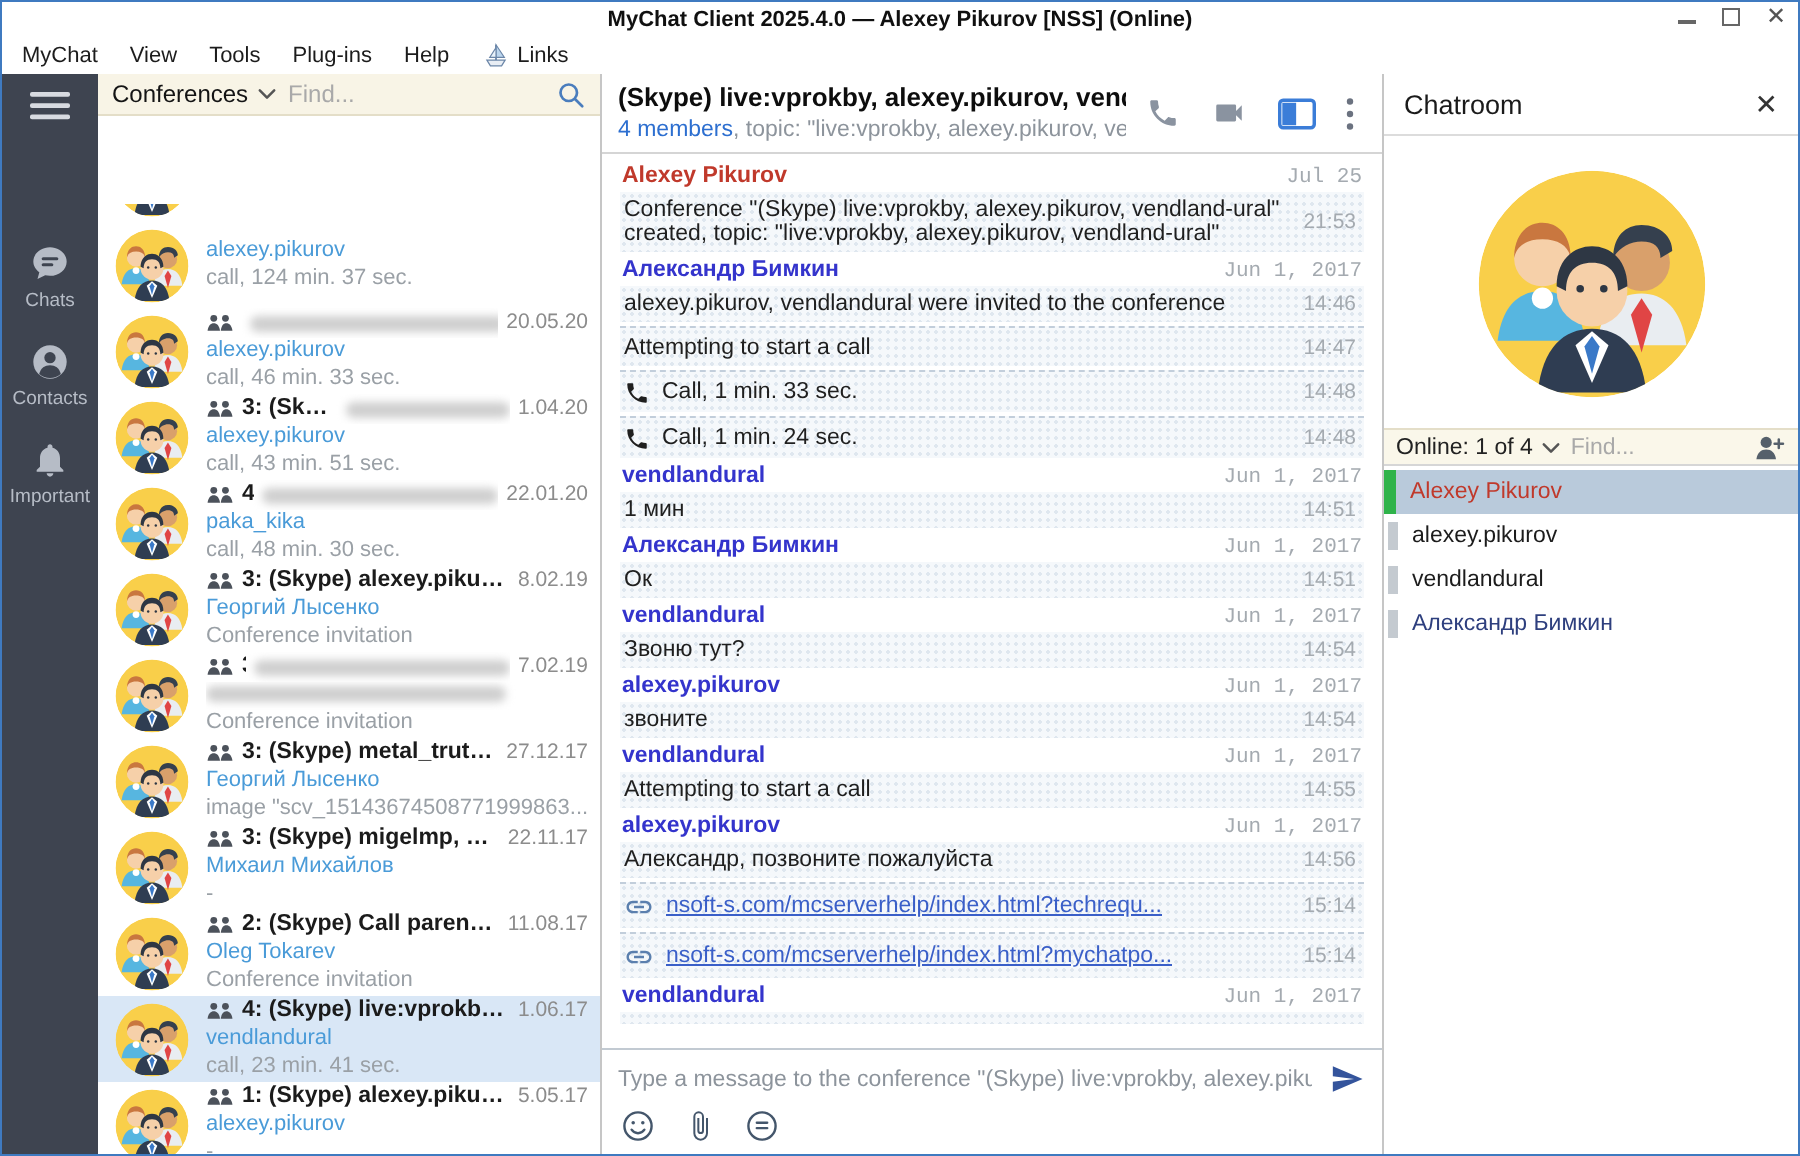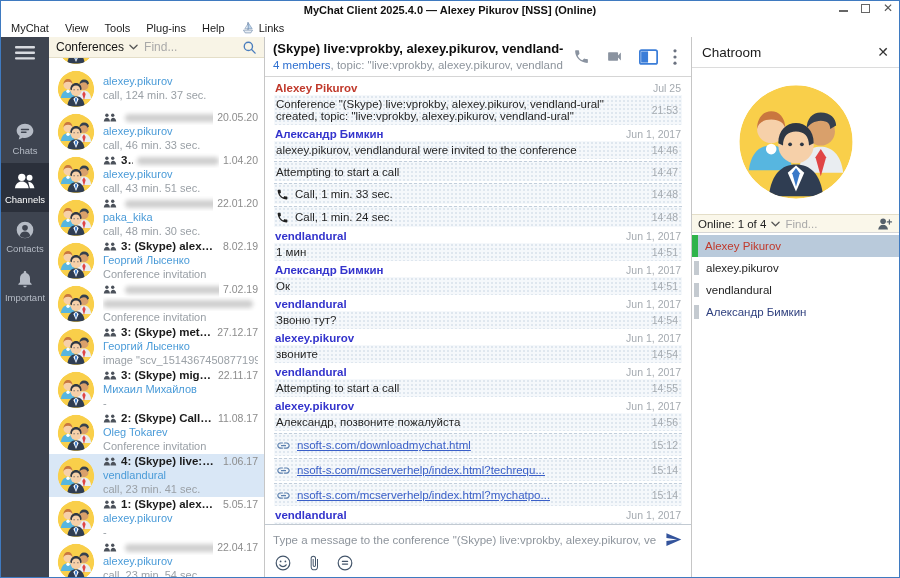--- a/index.html
+++ b/index.html
@@ -28,21 +28,21 @@
   .main { display: flex; height: 540px; }
 
   
   .nav { width: 48px; background: #3e4450; color: #b6bcc6; display: flex; flex-direction: column; align-items: stretch; flex: none; gap: 44px; }
   .nav-burger { display: flex; justify-content: center; padding: 9px 0 10px; cursor: pointer; color: #d7dae0; }
   .nav-item { display: flex; flex-direction: column; align-items: center; gap: 3px; padding: 8px 0 7px; font-size: 9.5px; cursor: pointer; }
   .nav-item.selected { background: #2b303b; color: #fff; }
   .nav-item svg { width: 22px; height: 20px; }
 
   
-  .listpanel { width: 216px; border-right: 1px solid #c6c6c6; display: flex; flex-direction: column; flex: none; background: #fff; }
+  .listpanel { width: 252px; border-right: 1px solid #c6c6c6; display: flex; flex-direction: column; flex: none; background: #fff; gap: 44px; }
   .list-header { height: 21px; flex: none; background: #f8f4e6; border-bottom: 1px solid #e4dec8; display: flex; align-items: center; gap: 6px; padding: 0 7px; font-size: 12px; }
   .lh-selector { display: flex; align-items: center; gap: 5px; color: #141414; cursor: pointer; }
   .lh-find { color: #a9a9a9; flex: 1; cursor: text; }
   .conf-list { flex: 1; overflow: hidden; }
   .conf-item { height: 43px; display: flex; align-items: center; gap: 8px; padding: 2px 6px 2px 8px; cursor: pointer; }
   .conf-item.partial { margin-top: -34px; }
   .conf-item.selected { background: #d9e7f6; }
   .conf-avatar { width: 38px; height: 38px; flex: none; }
   .conf-body { flex: 1; min-width: 0; line-height: 1.27; }
   .conf-line1 { display: flex; align-items: center; gap: 4px; font-size: 11.5px; font-weight: bold; color: #1b1b1b; }
@@ -62,21 +62,21 @@
   .chat-title { font-size: 13px; font-weight: bold; color: #0d0d0d; white-space: nowrap; overflow: hidden; }
   .chat-sub { font-size: 11.5px; white-space: nowrap; overflow: hidden; }
   .members-link { color: #2d6fd0; cursor: pointer; }
   .topic-text { color: #8d949c; }
   .chat-actions { display: flex; align-items: center; gap: 15px; padding: 0 6px 0 10px; flex: none; }
   .chat-actions .act { cursor: pointer; }
 
   .messages { flex: 1; overflow: hidden; padding: 2px 9px 0; }
   .msg-header { display: flex; justify-content: space-between; align-items: baseline; font-size: 11.5px; padding: 3px 1px 1px; }
   .msg-author { font-weight: bold; }
-  .msg-date { color: #a4aab0; font-size: 10.5px; }
+  .msg-date { color: #a4aab0; font-size: 10.5px; font-family: Liberation Mono, monospace; }
   .msg-body { display: flex; align-items: center; gap: 6px; padding: 3px 4px 3px 2px; font-size: 11.5px; color: #1f1f1f;
     background-color: #f5f8fb;
     background-image: radial-gradient(#dfe7ef 0.8px, rgba(0,0,0,0) 0.9px);
     background-size: 4px 4px; }
   .msg.event { margin-top: 2px; }
   .msg.event .msg-body { border-top: 1px dashed #c2cedb; padding-top: 4px; }
   .msg-time { color: #a4aab0; font-size: 10.5px; margin-left: auto; flex: none; }
   .msg-text { min-width: 0; }
   .msg-text.link { color: #3a5fc8; text-decoration: underline; cursor: pointer; white-space: nowrap; overflow: hidden; }
   .msg-icon { flex: none; }
@@ -258,26 +258,20 @@
           <use href="#sym-burger"></use>
         </svg>
       </div>
     <div id="navitems">
         <div class="nav-item">
     <svg>
             <use href="#sym-chat"></use>
           </svg>
     <span>Chats</span>
   </div>
-        <div class="nav-item selected">
-    <svg>
-            <use href="#sym-people2"></use>
-          </svg>
-    <span>Channels</span>
-  </div>
         <div class="nav-item">
     <svg>
             <use href="#sym-person"></use>
           </svg>
     <span>Contacts</span>
   </div>
         <div class="nav-item">
     <svg>
             <use href="#sym-bell"></use>
           </svg>
@@ -688,31 +682,20 @@
   </div>
         <div class="msg">
     <div class="msg-header">
       <span class="msg-author" style="color: rgb(52, 52, 204);">alexey.pikurov</span>
       <span class="msg-date">Jun 1, 2017</span>
     </div>
     <div class="msg-body">
 
       <span class="msg-text">Александр, позвоните пожалуйста</span>
       <span class="msg-time">14:56</span>
-    </div>
-  </div>
-        <div class="msg event">
-
-    <div class="msg-body">
-
-      <svg class="msg-icon icon-link" width="15" height="15">
-              <use href="#sym-link"></use>
-            </svg>
-      <span class="msg-text link">nsoft-s.com/downloadmychat.html</span>
-      <span class="msg-time">15:12</span>
     </div>
   </div>
         <div class="msg event">
 
     <div class="msg-body">
 
       <svg class="msg-icon icon-link" width="15" height="15">
               <use href="#sym-link"></use>
             </svg>
       <span class="msg-text link">nsoft-s.com/mcserverhelp/index.html?techrequ...</span>

